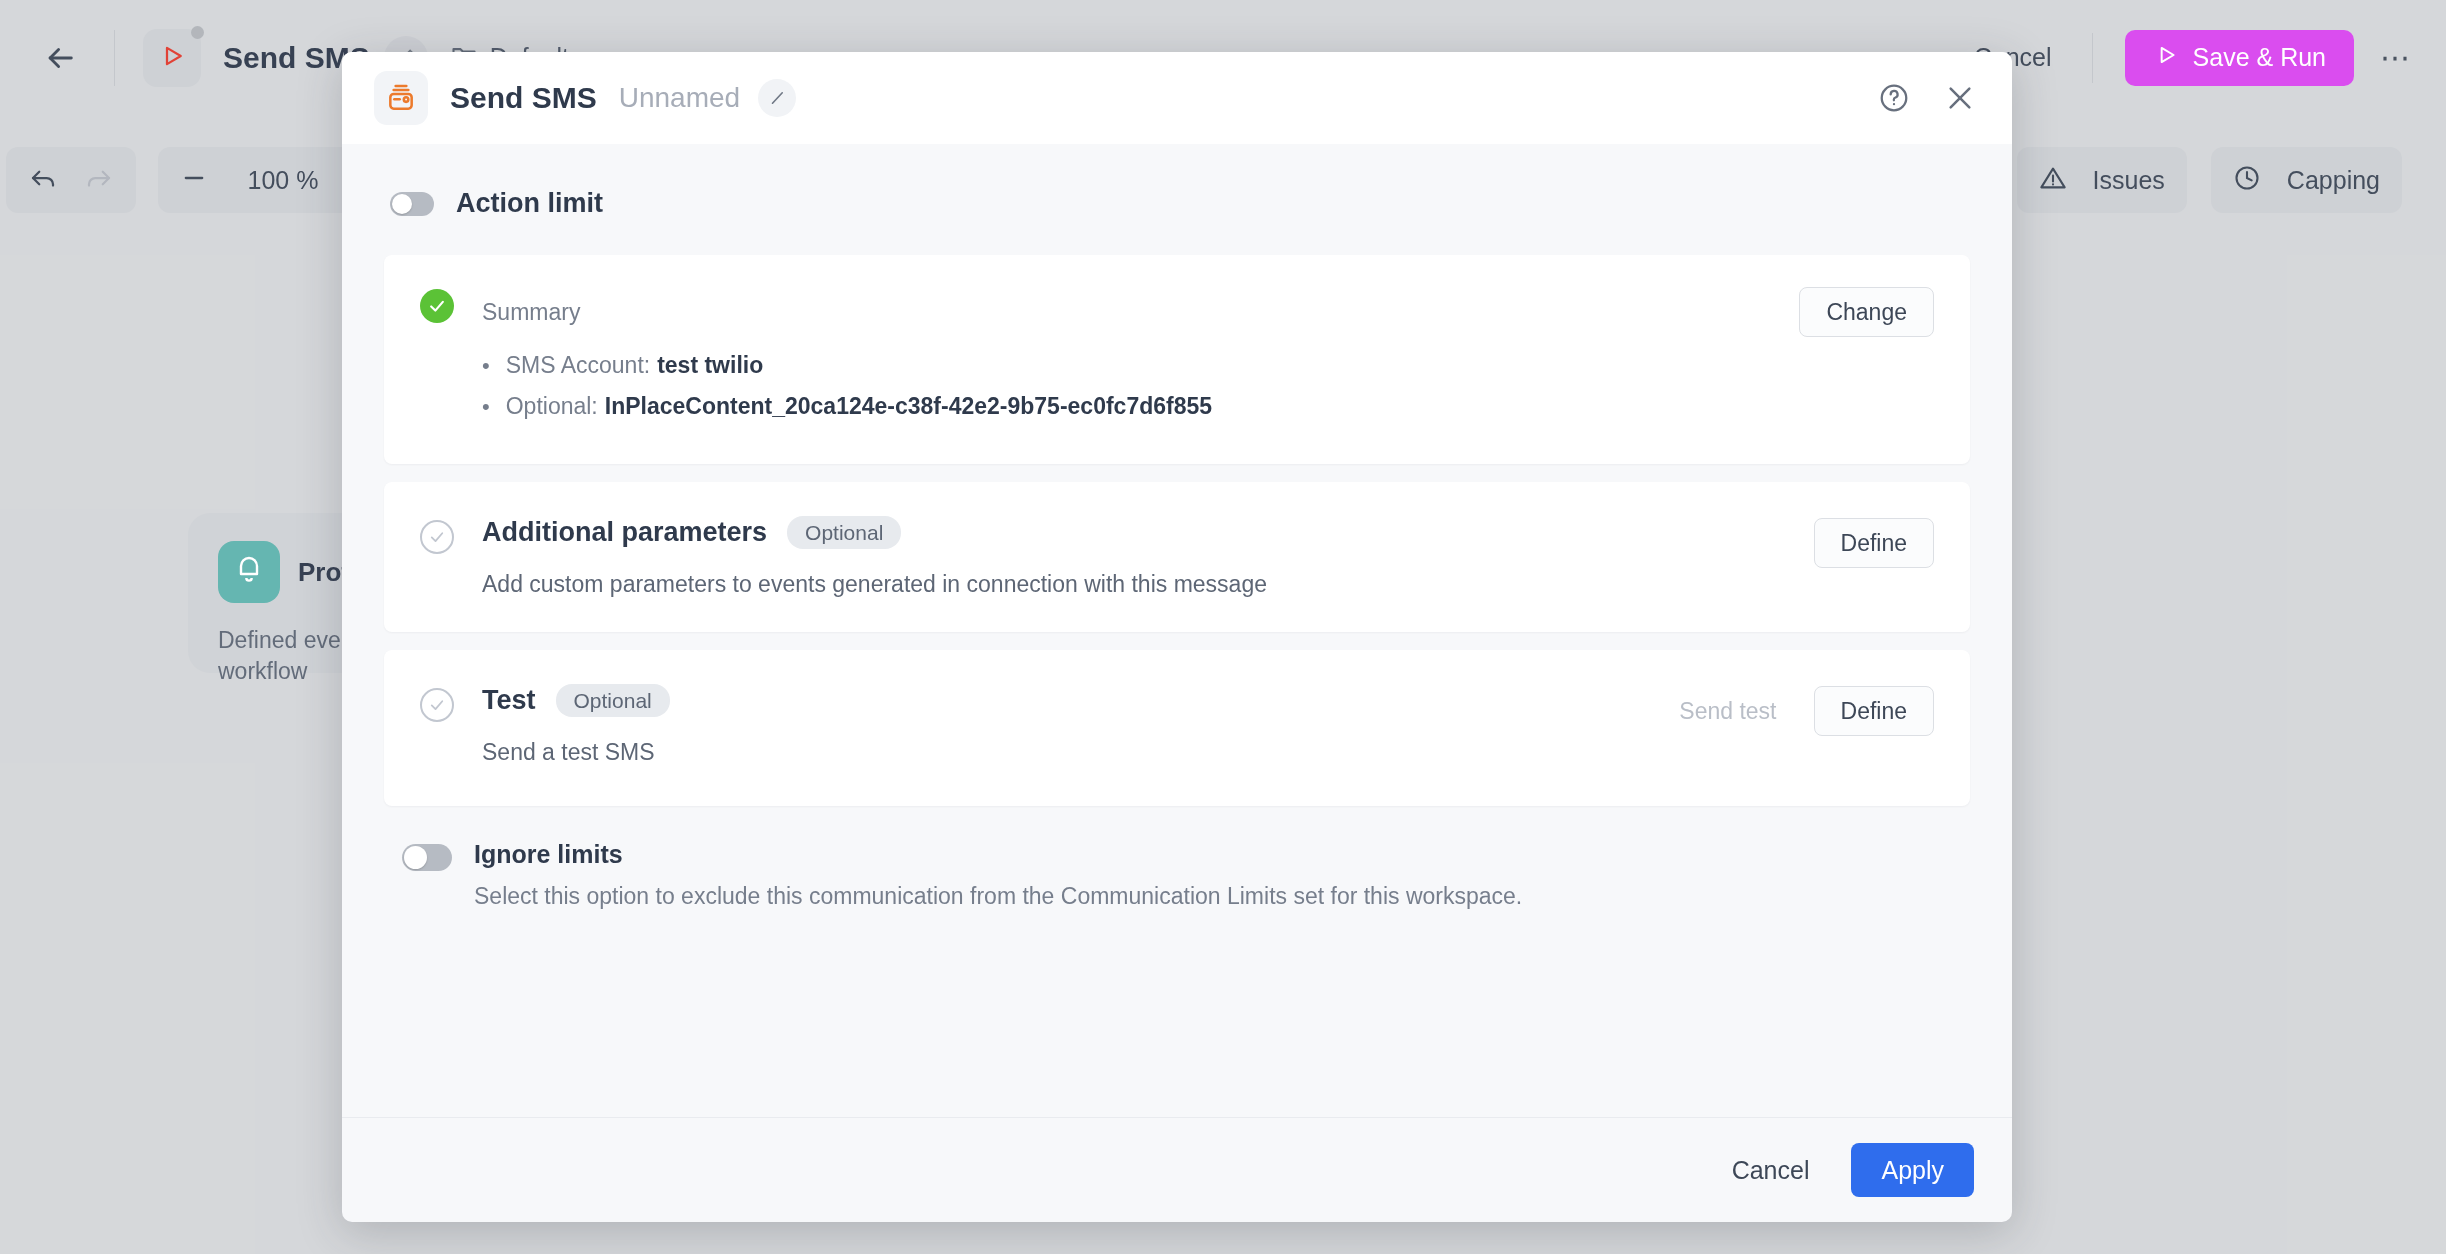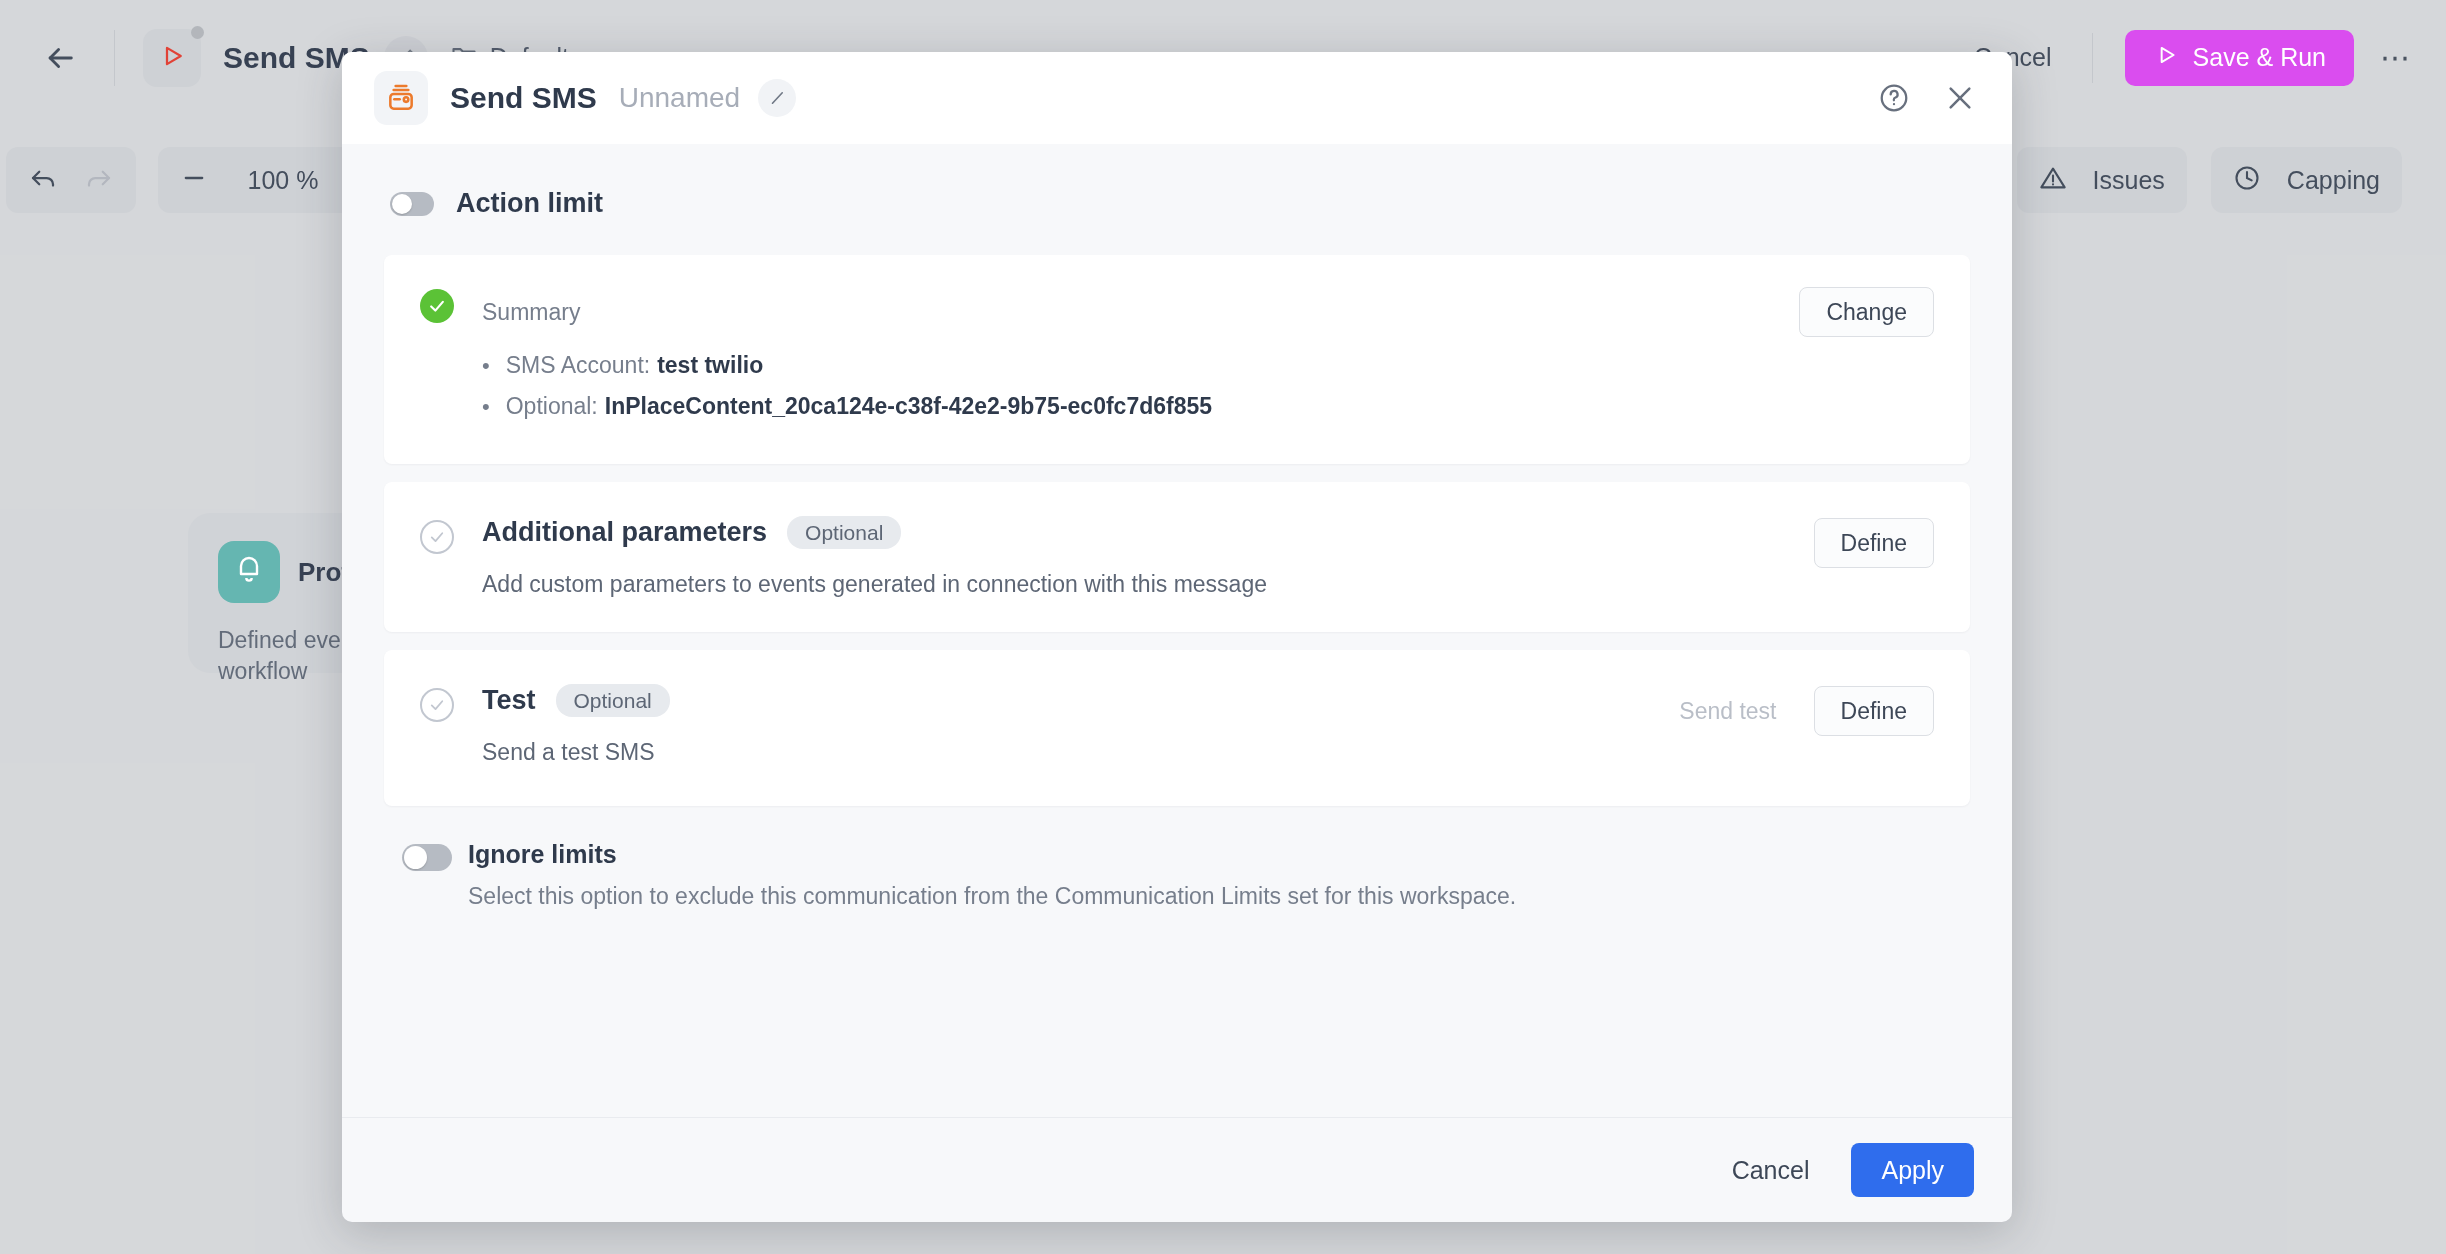--- a/index.html
+++ b/index.html
@@ -176,21 +176,21 @@
     border: 1px solid #dcdfe4; background: #fbfcfd; border-radius: 8px;
     height: 50px; padding: 0 26px; font-size: 23px; color: #3d4757;
     display: flex; align-items: center; justify-content: center;
   }
   .btn-disabled {
     border: 1px solid transparent; background: transparent; border-radius: 8px;
     height: 50px; padding: 0 22px; font-size: 23px; color: #b9bec7;
     display: flex; align-items: center; justify-content: center;
   }
 
-  .ignore-block { display: flex; gap: 16px; padding: 34px 6px 0 18px; }
+  .ignore-block { display: flex; gap: 22px; padding: 34px 6px 0 18px; }
   .ignore-text-title { font-size: 25px; font-weight: bold; color: #2f3a4c; }
   .ignore-text-desc { margin-top: 14px; font-size: 23px; color: #767e8c; }
 
   .modal-footer {
     flex: 0 0 auto; height: 105px;
     border-top: 1px solid #e9ebef;
     display: flex; align-items: center; justify-content: flex-end;
     gap: 12px; padding-right: 38px;
   }
   .btn-text {

